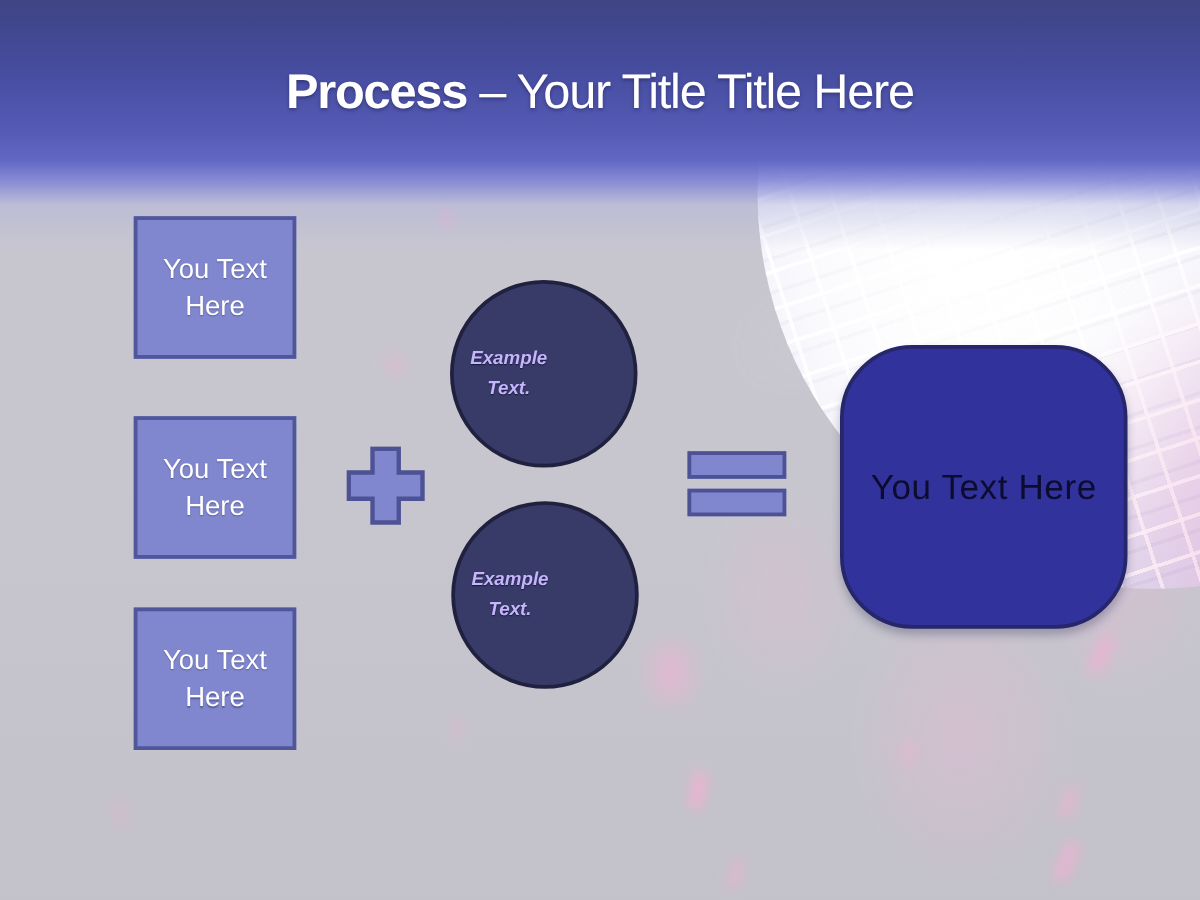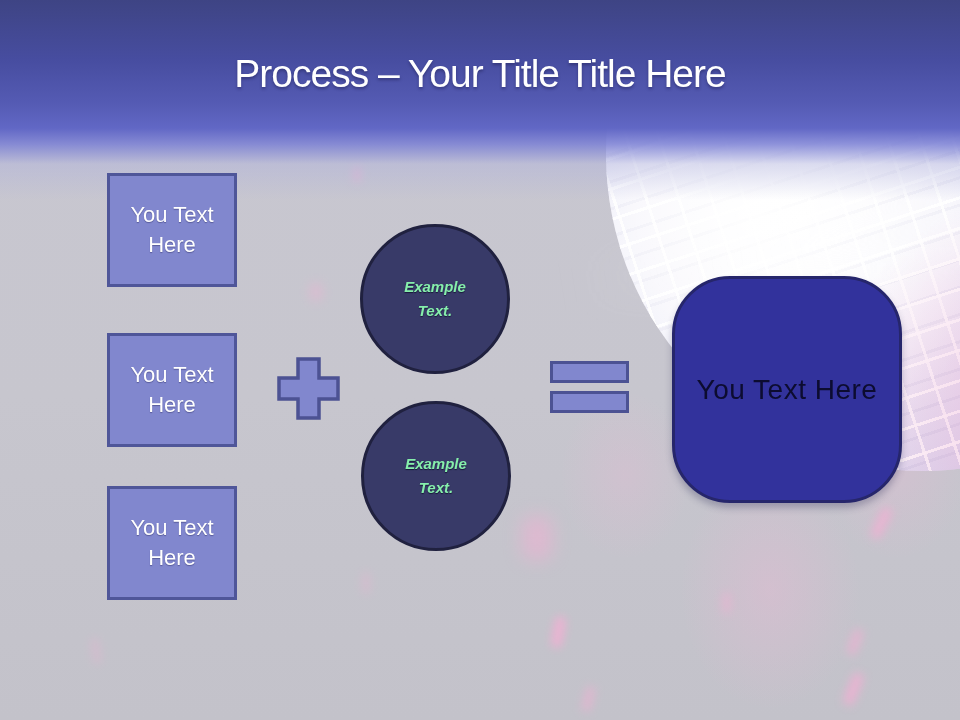--- a/index.html
+++ b/index.html
@@ -50,38 +50,38 @@
     position:absolute;left:0;top:0;width:960px;height:200px;
     background:linear-gradient(180deg,
       #3e4484 0%,#474da0 30%,#555bb4 52%,#6167c5 64%,
       rgba(122,127,212,.85) 72%,rgba(175,177,220,.45) 82%,rgba(198,197,208,0) 100%);
   }
   .slide-title{
     position:absolute;left:0;top:52px;width:100%;margin:0;
     text-align:center;color:#fff;font-size:39px;font-weight:400;letter-spacing:-1px;
     text-shadow:0 2px 3px rgba(25,25,70,.45);
   }
-  .slide-title .em{font-weight:400;}
+  .slide-title .em{font-weight:700;}
   
   .in-box{
     position:absolute;left:107px;width:130px;height:114px;box-sizing:border-box;
     background:#8187ce;border:3px solid #4f5699;
     display:flex;align-items:center;justify-content:center;text-align:center;
     color:#fff;font-size:22px;line-height:1.35;padding:0 10px;
     text-shadow:0 1px 1px rgba(40,40,90,.45);
   }
   .in-box.b1{top:173px;}
   .in-box.b2{top:333px;}
   .in-box.b3{top:486px;}
   .plus-sign{position:absolute;left:277px;top:357px;width:63px;height:63px;}
   .circle{
     position:absolute;width:150px;height:150px;border-radius:50%;box-sizing:border-box;
     background:#383a68;border:3px solid #20213f;
-    display:flex;align-items:center;justify-content:center;text-align:center;
-    color:#86efac;font-size:15px;font-weight:700;font-style:italic;line-height:1.6;
+    display:flex;align-items:center;text-align:center;
+    color:#c4b5fd;font-size:15px;font-weight:700;font-style:italic;line-height:1.6;
     text-shadow:0 1px 1px rgba(0,0,25,.6);
   }
   .circle.c1{left:360px;top:224px;}
   .circle.c2{left:361px;top:401px;}
   .circle .wrap{width:88px;}
   .equals-sign{position:absolute;left:550px;top:361px;}
   .eq-bar{
     width:79px;height:22px;box-sizing:border-box;margin-bottom:8px;
     background:#8187ce;border:3px solid #4c5293;
   }

